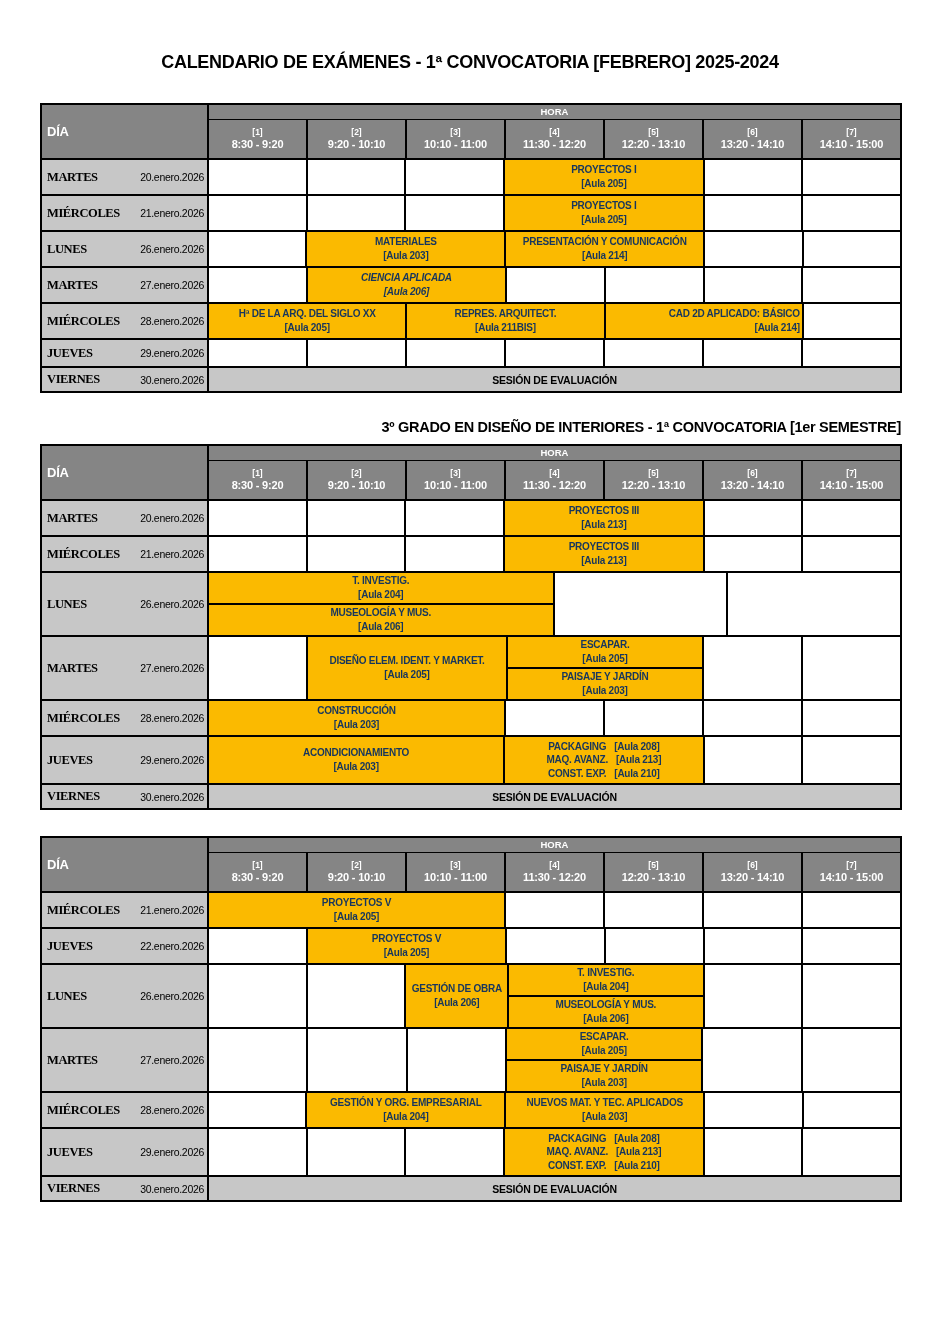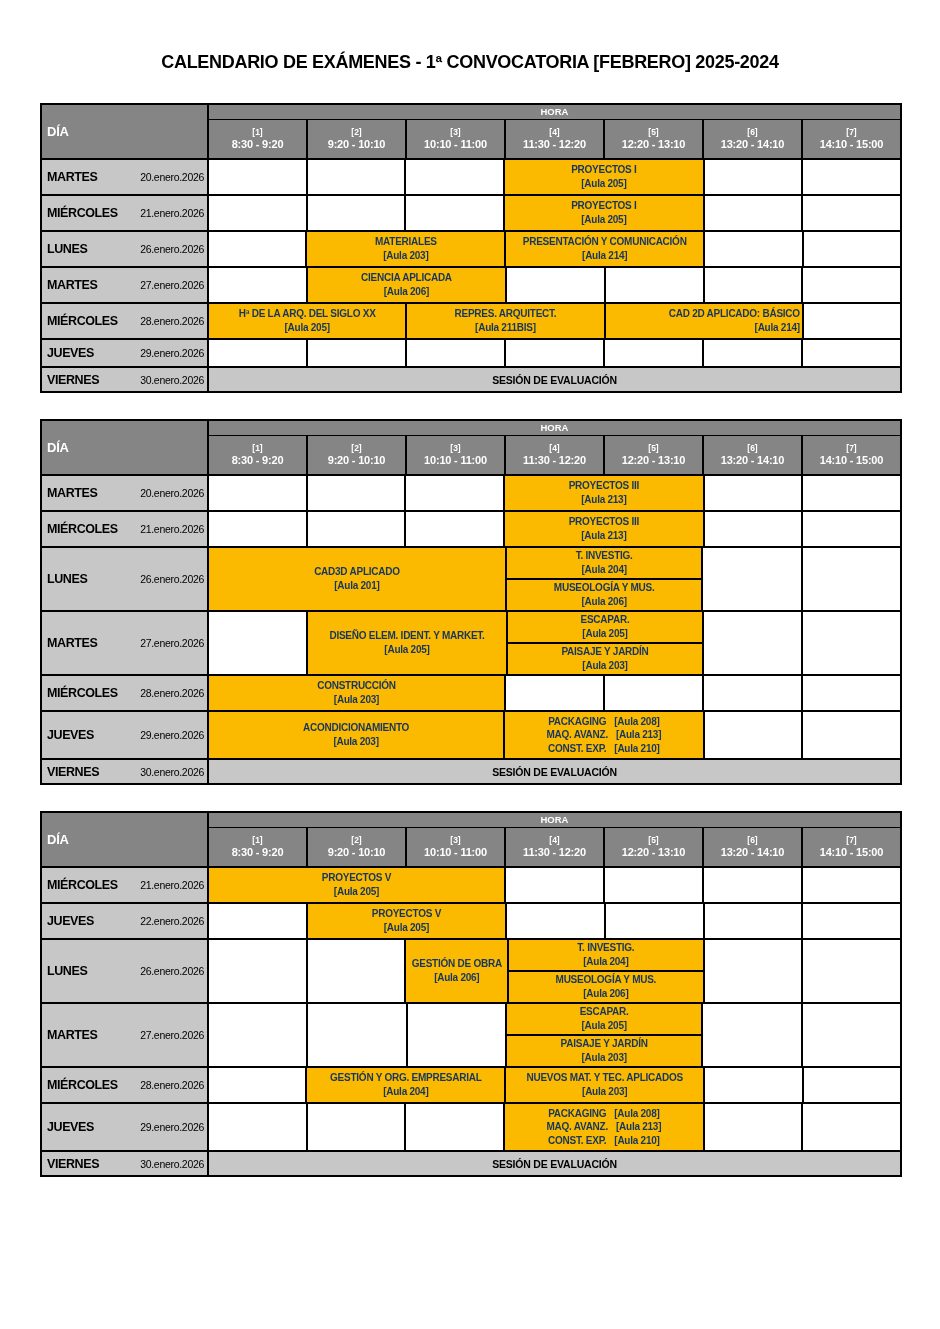--- a/index.html
+++ b/index.html
@@ -52,21 +52,21 @@
   .col-time { font-size: 11px; line-height: 1; letter-spacing: -0.2px; }
 
   
   .cal-row { display: flex; border-bottom: 2px solid #000; }
   .cal-row:last-child { border-bottom: none; }
   .day-cell {
     background: var(--day-gray, #C7C7C7);
     display: flex; align-items: center; justify-content: space-between;
     padding: 0 3px 0 5px;
   }
-  .day-name { font-weight: bold; font-size: 12.5px; letter-spacing: -0.4px; }
+  .day-name { font-weight: bold; font-size: 12.5px; letter-spacing: -0.4px; font-family: Liberation Serif, serif; }
   .day-date { font-size: 10.5px; letter-spacing: -0.3px; }
   .cells { flex: 1 1 auto; display: flex; }
   .cell { border-right: 2px solid #000; min-width: 0; }
   .cell:last-child { border-right: none; }
   .empty-cell { background: #fff; }
   .exam-cell {
     background: var(--exam-orange, #FBBA00);
     color: var(--exam-text, #17365D);
     display: flex; flex-direction: column; justify-content: center;
     text-align: center; padding: 1px 2px;
@@ -183,21 +183,21 @@
               <div class="cell empty-cell" style="flex: 1 0 0px;"></div>
             </div>
           </div>
           <div class="cal-row" style="height: 36px;">
             <div class="day-col day-cell">
               <span class="day-name">MARTES</span>
               <span class="day-date">27.enero.2026</span>
             </div>
             <div class="cells">
               <div class="cell empty-cell" style="flex: 1 0 0px;"></div>
-              <div class="cell exam-cell" style="flex: 2 0 0px;">
+              <div class="cell exam-cell" style="flex: 2 0 0px; font-style: italic;">
                 <div class="subject">CIENCIA APLICADA</div>
                 <div class="room">[Aula 206]</div>
               </div>
               <div class="cell empty-cell" style="flex: 1 0 0px;"></div>
               <div class="cell empty-cell" style="flex: 1 0 0px;"></div>
               <div class="cell empty-cell" style="flex: 1 0 0px;"></div>
               <div class="cell empty-cell" style="flex: 1 0 0px;"></div>
             </div>
           </div>
           <div class="cal-row" style="height: 36px;">
@@ -225,20 +225,193 @@
             <div class="day-col day-cell">
               <span class="day-name">JUEVES</span>
               <span class="day-date">29.enero.2026</span>
             </div>
             <div class="cells">
               <div class="cell empty-cell" style="flex: 1 0 0px;"></div>
               <div class="cell empty-cell" style="flex: 1 0 0px;"></div>
               <div class="cell empty-cell" style="flex: 1 0 0px;"></div>
               <div class="cell empty-cell" style="flex: 1 0 0px;"></div>
               <div class="cell empty-cell" style="flex: 1 0 0px;"></div>
+              <div class="cell empty-cell" style="flex: 1 0 0px;"></div>
+              <div class="cell empty-cell" style="flex: 1 0 0px;"></div>
+            </div>
+          </div>
+          <div class="cal-row" style="height: 23px;">
+            <div class="day-col day-cell">
+              <span class="day-name">VIERNES</span>
+              <span class="day-date">30.enero.2026</span>
+            </div>
+            <div class="cells">
+              <div class="cell eval-cell" style="flex: 7 0 0px;">SESIÓN DE EVALUACIÓN</div>
+            </div>
+          </div>
+        </div>
+      </section>
+      <section class="table-block">
+        <div class="table-title">3º GRADO EN DISEÑO DE INTERIORES - 1ª CONVOCATORIA [1er SEMESTRE]</div>
+        <div class="cal-table">
+          <div class="cal-header">
+            <div class="day-col day-header">DÍA</div>
+            <div class="hour-block">
+              <div class="hora-row">HORA</div>
+              <div class="col-row">
+                <div class="col-header">
+                  <div class="col-num">[1]</div>
+                  <div class="col-time">8:30 - 9:20</div>
+                </div>
+                <div class="col-header">
+                  <div class="col-num">[2]</div>
+                  <div class="col-time">9:20 - 10:10</div>
+                </div>
+                <div class="col-header">
+                  <div class="col-num">[3]</div>
+                  <div class="col-time">10:10 - 11:00</div>
+                </div>
+                <div class="col-header">
+                  <div class="col-num">[4]</div>
+                  <div class="col-time">11:30 - 12:20</div>
+                </div>
+                <div class="col-header">
+                  <div class="col-num">[5]</div>
+                  <div class="col-time">12:20 - 13:10</div>
+                </div>
+                <div class="col-header">
+                  <div class="col-num">[6]</div>
+                  <div class="col-time">13:20 - 14:10</div>
+                </div>
+                <div class="col-header">
+                  <div class="col-num">[7]</div>
+                  <div class="col-time">14:10 - 15:00</div>
+                </div>
+              </div>
+            </div>
+          </div>
+          <div class="cal-row" style="height: 36px;">
+            <div class="day-col day-cell">
+              <span class="day-name">MARTES</span>
+              <span class="day-date">20.enero.2026</span>
+            </div>
+            <div class="cells">
+              <div class="cell empty-cell" style="flex: 1 0 0px;"></div>
+              <div class="cell empty-cell" style="flex: 1 0 0px;"></div>
+              <div class="cell empty-cell" style="flex: 1 0 0px;"></div>
+              <div class="cell exam-cell" style="flex: 2 0 0px;">
+                <div class="subject">PROYECTOS III</div>
+                <div class="room">[Aula 213]</div>
+              </div>
+              <div class="cell empty-cell" style="flex: 1 0 0px;"></div>
+              <div class="cell empty-cell" style="flex: 1 0 0px;"></div>
+            </div>
+          </div>
+          <div class="cal-row" style="height: 36px;">
+            <div class="day-col day-cell">
+              <span class="day-name">MIÉRCOLES</span>
+              <span class="day-date">21.enero.2026</span>
+            </div>
+            <div class="cells">
+              <div class="cell empty-cell" style="flex: 1 0 0px;"></div>
+              <div class="cell empty-cell" style="flex: 1 0 0px;"></div>
+              <div class="cell empty-cell" style="flex: 1 0 0px;"></div>
+              <div class="cell exam-cell" style="flex: 2 0 0px;">
+                <div class="subject">PROYECTOS III</div>
+                <div class="room">[Aula 213]</div>
+              </div>
+              <div class="cell empty-cell" style="flex: 1 0 0px;"></div>
+              <div class="cell empty-cell" style="flex: 1 0 0px;"></div>
+            </div>
+          </div>
+          <div class="cal-row" style="height: 64px;">
+            <div class="day-col day-cell">
+              <span class="day-name">LUNES</span>
+              <span class="day-date">26.enero.2026</span>
+            </div>
+            <div class="cells">
+              <div class="cell stack-cell" style="flex: 2 0 0px;">
+                <div class="stack-part">
+                  <div class="subject">T. INVESTIG.</div>
+                  <div class="room">[Aula 204]</div>
+                </div>
+                <div class="stack-part">
+                  <div class="subject">MUSEOLOGÍA Y MUS.</div>
+                  <div class="room">[Aula 206]</div>
+                </div>
+              </div>
+              <div class="cell empty-cell" style="flex: 1 0 0px;"></div>
+              <div class="cell empty-cell" style="flex: 1 0 0px;"></div>
+            </div>
+          </div>
+          <div class="cal-row" style="height: 64px;">
+            <div class="day-col day-cell">
+              <span class="day-name">MARTES</span>
+              <span class="day-date">27.enero.2026</span>
+            </div>
+            <div class="cells">
+              <div class="cell empty-cell" style="flex: 1 0 0px;"></div>
+              <div class="cell exam-cell" style="flex: 2 0 0px;">
+                <div class="subject">DISEÑO ELEM. IDENT. Y MARKET.</div>
+                <div class="room">[Aula 205]</div>
+              </div>
+              <div class="cell stack-cell" style="flex: 2 0 0px;">
+                <div class="stack-part">
+                  <div class="subject">ESCAPAR.</div>
+                  <div class="room">[Aula 205]</div>
+                </div>
+                <div class="stack-part">
+                  <div class="subject">PAISAJE Y JARDÍN</div>
+                  <div class="room">[Aula 203]</div>
+                </div>
+              </div>
+              <div class="cell empty-cell" style="flex: 1 0 0px;"></div>
+              <div class="cell empty-cell" style="flex: 1 0 0px;"></div>
+            </div>
+          </div>
+          <div class="cal-row" style="height: 36px;">
+            <div class="day-col day-cell">
+              <span class="day-name">MIÉRCOLES</span>
+              <span class="day-date">28.enero.2026</span>
+            </div>
+            <div class="cells">
+              <div class="cell exam-cell" style="flex: 3 0 0px;">
+                <div class="subject">CONSTRUCCIÓN</div>
+                <div class="room">[Aula 203]</div>
+              </div>
+              <div class="cell empty-cell" style="flex: 1 0 0px;"></div>
+              <div class="cell empty-cell" style="flex: 1 0 0px;"></div>
+              <div class="cell empty-cell" style="flex: 1 0 0px;"></div>
+              <div class="cell empty-cell" style="flex: 1 0 0px;"></div>
+            </div>
+          </div>
+          <div class="cal-row" style="height: 48px;">
+            <div class="day-col day-cell">
+              <span class="day-name">JUEVES</span>
+              <span class="day-date">29.enero.2026</span>
+            </div>
+            <div class="cells">
+              <div class="cell exam-cell" style="flex: 3 0 0px;">
+                <div class="subject">ACONDICIONAMIENTO</div>
+                <div class="room">[Aula 203]</div>
+              </div>
+              <div class="cell exam-cell" style="flex: 2 0 0px;">
+                <div class="exam-line">
+                  <span class="subject">PACKAGING</span>
+                  <span class="room">[Aula 208]</span>
+                </div>
+                <div class="exam-line">
+                  <span class="subject">MAQ. AVANZ.</span>
+                  <span class="room">[Aula 213]</span>
+                </div>
+                <div class="exam-line">
+                  <span class="subject">CONST. EXP.</span>
+                  <span class="room">[Aula 210]</span>
+                </div>
+              </div>
               <div class="cell empty-cell" style="flex: 1 0 0px;"></div>
               <div class="cell empty-cell" style="flex: 1 0 0px;"></div>
             </div>
           </div>
           <div class="cal-row" style="height: 23px;">
             <div class="day-col day-cell">
               <span class="day-name">VIERNES</span>
               <span class="day-date">30.enero.2026</span>
             </div>
             <div class="cells">
@@ -280,196 +453,20 @@
                 </div>
                 <div class="col-header">
                   <div class="col-num">[7]</div>
                   <div class="col-time">14:10 - 15:00</div>
                 </div>
               </div>
             </div>
           </div>
           <div class="cal-row" style="height: 36px;">
             <div class="day-col day-cell">
-              <span class="day-name">MARTES</span>
-              <span class="day-date">20.enero.2026</span>
-            </div>
-            <div class="cells">
-              <div class="cell empty-cell" style="flex: 1 0 0px;"></div>
-              <div class="cell empty-cell" style="flex: 1 0 0px;"></div>
-              <div class="cell empty-cell" style="flex: 1 0 0px;"></div>
-              <div class="cell exam-cell" style="flex: 2 0 0px;">
-                <div class="subject">PROYECTOS III</div>
-                <div class="room">[Aula 213]</div>
-              </div>
-              <div class="cell empty-cell" style="flex: 1 0 0px;"></div>
-              <div class="cell empty-cell" style="flex: 1 0 0px;"></div>
-            </div>
-          </div>
-          <div class="cal-row" style="height: 36px;">
-            <div class="day-col day-cell">
-              <span class="day-name">MIÉRCOLES</span>
-              <span class="day-date">21.enero.2026</span>
-            </div>
-            <div class="cells">
-              <div class="cell empty-cell" style="flex: 1 0 0px;"></div>
-              <div class="cell empty-cell" style="flex: 1 0 0px;"></div>
-              <div class="cell empty-cell" style="flex: 1 0 0px;"></div>
-              <div class="cell exam-cell" style="flex: 2 0 0px;">
-                <div class="subject">PROYECTOS III</div>
-                <div class="room">[Aula 213]</div>
-              </div>
-              <div class="cell empty-cell" style="flex: 1 0 0px;"></div>
-              <div class="cell empty-cell" style="flex: 1 0 0px;"></div>
-            </div>
-          </div>
-          <div class="cal-row" style="height: 64px;">
-            <div class="day-col day-cell">
-              <span class="day-name">LUNES</span>
-              <span class="day-date">26.enero.2026</span>
-            </div>
-            <div class="cells">
-              <div class="cell exam-cell" style="flex: 3 0 0px;">
-                <div class="subject">CAD3D APLICADO</div>
-                <div class="room">[Aula 201]</div>
-              </div>
-              <div class="cell stack-cell" style="flex: 2 0 0px;">
-                <div class="stack-part">
-                  <div class="subject">T. INVESTIG.</div>
-                  <div class="room">[Aula 204]</div>
-                </div>
-                <div class="stack-part">
-                  <div class="subject">MUSEOLOGÍA Y MUS.</div>
-                  <div class="room">[Aula 206]</div>
-                </div>
-              </div>
-              <div class="cell empty-cell" style="flex: 1 0 0px;"></div>
-              <div class="cell empty-cell" style="flex: 1 0 0px;"></div>
-            </div>
-          </div>
-          <div class="cal-row" style="height: 64px;">
-            <div class="day-col day-cell">
-              <span class="day-name">MARTES</span>
-              <span class="day-date">27.enero.2026</span>
-            </div>
-            <div class="cells">
-              <div class="cell empty-cell" style="flex: 1 0 0px;"></div>
-              <div class="cell exam-cell" style="flex: 2 0 0px;">
-                <div class="subject">DISEÑO ELEM. IDENT. Y MARKET.</div>
-                <div class="room">[Aula 205]</div>
-              </div>
-              <div class="cell stack-cell" style="flex: 2 0 0px;">
-                <div class="stack-part">
-                  <div class="subject">ESCAPAR.</div>
-                  <div class="room">[Aula 205]</div>
-                </div>
-                <div class="stack-part">
-                  <div class="subject">PAISAJE Y JARDÍN</div>
-                  <div class="room">[Aula 203]</div>
-                </div>
-              </div>
-              <div class="cell empty-cell" style="flex: 1 0 0px;"></div>
-              <div class="cell empty-cell" style="flex: 1 0 0px;"></div>
-            </div>
-          </div>
-          <div class="cal-row" style="height: 36px;">
-            <div class="day-col day-cell">
-              <span class="day-name">MIÉRCOLES</span>
-              <span class="day-date">28.enero.2026</span>
-            </div>
-            <div class="cells">
-              <div class="cell exam-cell" style="flex: 3 0 0px;">
-                <div class="subject">CONSTRUCCIÓN</div>
-                <div class="room">[Aula 203]</div>
-              </div>
-              <div class="cell empty-cell" style="flex: 1 0 0px;"></div>
-              <div class="cell empty-cell" style="flex: 1 0 0px;"></div>
-              <div class="cell empty-cell" style="flex: 1 0 0px;"></div>
-              <div class="cell empty-cell" style="flex: 1 0 0px;"></div>
-            </div>
-          </div>
-          <div class="cal-row" style="height: 48px;">
-            <div class="day-col day-cell">
-              <span class="day-name">JUEVES</span>
-              <span class="day-date">29.enero.2026</span>
-            </div>
-            <div class="cells">
-              <div class="cell exam-cell" style="flex: 3 0 0px;">
-                <div class="subject">ACONDICIONAMIENTO</div>
-                <div class="room">[Aula 203]</div>
-              </div>
-              <div class="cell exam-cell" style="flex: 2 0 0px;">
-                <div class="exam-line">
-                  <span class="subject">PACKAGING</span>
-                  <span class="room">[Aula 208]</span>
-                </div>
-                <div class="exam-line">
-                  <span class="subject">MAQ. AVANZ.</span>
-                  <span class="room">[Aula 213]</span>
-                </div>
-                <div class="exam-line">
-                  <span class="subject">CONST. EXP.</span>
-                  <span class="room">[Aula 210]</span>
-                </div>
-              </div>
-              <div class="cell empty-cell" style="flex: 1 0 0px;"></div>
-              <div class="cell empty-cell" style="flex: 1 0 0px;"></div>
-            </div>
-          </div>
-          <div class="cal-row" style="height: 23px;">
-            <div class="day-col day-cell">
-              <span class="day-name">VIERNES</span>
-              <span class="day-date">30.enero.2026</span>
-            </div>
-            <div class="cells">
-              <div class="cell eval-cell" style="flex: 7 0 0px;">SESIÓN DE EVALUACIÓN</div>
-            </div>
-          </div>
-        </div>
-      </section>
-      <section class="table-block">
-        <div class="cal-table">
-          <div class="cal-header">
-            <div class="day-col day-header">DÍA</div>
-            <div class="hour-block">
-              <div class="hora-row">HORA</div>
-              <div class="col-row">
-                <div class="col-header">
-                  <div class="col-num">[1]</div>
-                  <div class="col-time">8:30 - 9:20</div>
-                </div>
-                <div class="col-header">
-                  <div class="col-num">[2]</div>
-                  <div class="col-time">9:20 - 10:10</div>
-                </div>
-                <div class="col-header">
-                  <div class="col-num">[3]</div>
-                  <div class="col-time">10:10 - 11:00</div>
-                </div>
-                <div class="col-header">
-                  <div class="col-num">[4]</div>
-                  <div class="col-time">11:30 - 12:20</div>
-                </div>
-                <div class="col-header">
-                  <div class="col-num">[5]</div>
-                  <div class="col-time">12:20 - 13:10</div>
-                </div>
-                <div class="col-header">
-                  <div class="col-num">[6]</div>
-                  <div class="col-time">13:20 - 14:10</div>
-                </div>
-                <div class="col-header">
-                  <div class="col-num">[7]</div>
-                  <div class="col-time">14:10 - 15:00</div>
-                </div>
-              </div>
-            </div>
-          </div>
-          <div class="cal-row" style="height: 36px;">
-            <div class="day-col day-cell">
               <span class="day-name">MIÉRCOLES</span>
               <span class="day-date">21.enero.2026</span>
             </div>
             <div class="cells">
               <div class="cell exam-cell" style="flex: 3 0 0px;">
                 <div class="subject">PROYECTOS V</div>
                 <div class="room">[Aula 205]</div>
               </div>
               <div class="cell empty-cell" style="flex: 1 0 0px;"></div>
               <div class="cell empty-cell" style="flex: 1 0 0px;"></div>

